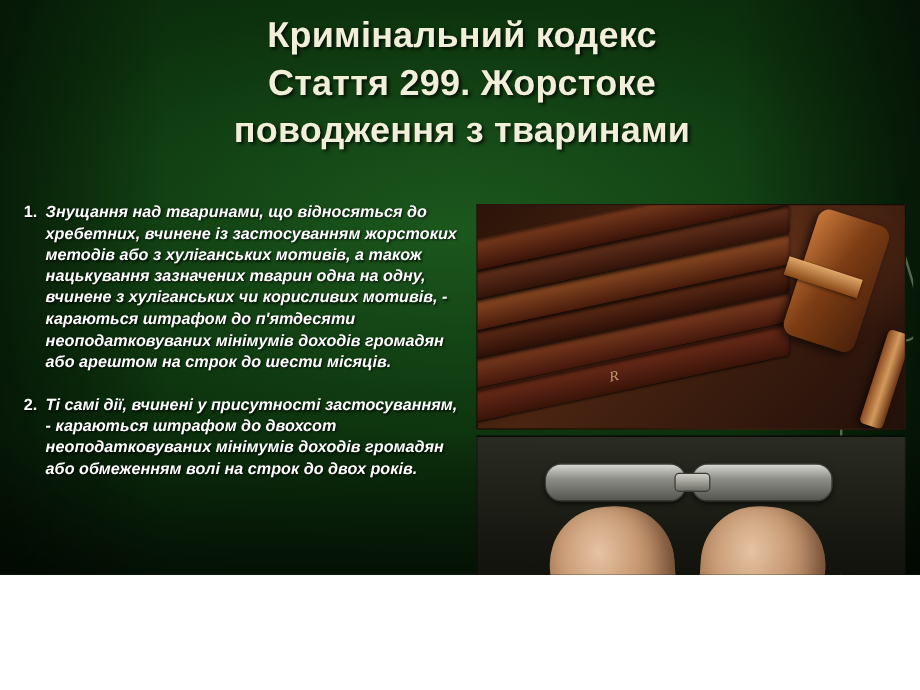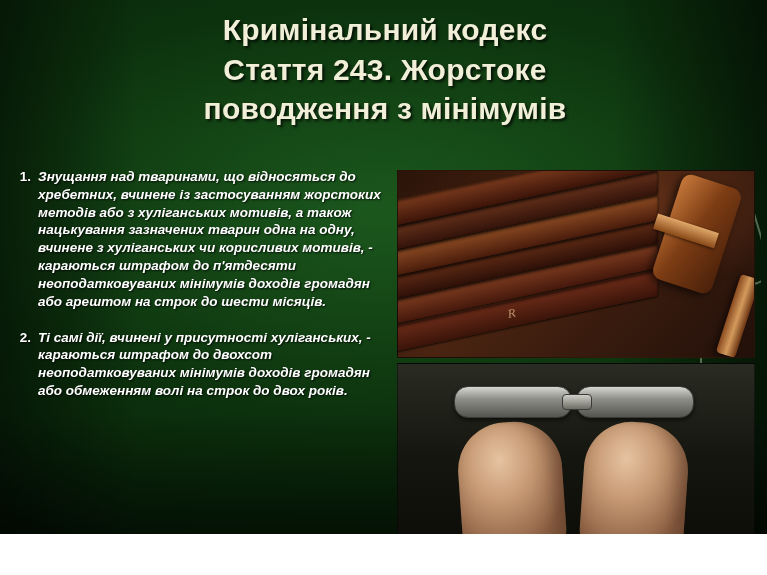--- a/index.html
+++ b/index.html
@@ -8,21 +8,21 @@
   }
   body {
     width: 767px;
     height: 575px;
     overflow: hidden;
     font-family: "Liberation Sans", sans-serif;
   }
   .slide {
     position: relative;
     width: 767px;
-    height: 534px;
+    height: 479px;
     box-sizing: border-box;
     background:
       radial-gradient(ellipse 120% 90% at 50% 40%, rgba(30,90,30,0.85) 0%, rgba(12,48,12,0.9) 45%, rgba(4,26,6,0.98) 100%),
       linear-gradient(180deg, #0a3a12 0%, #10551c 25%, #0c3f14 60%, #061f09 100%);
       overflow: hidden;
   }
   
   .slide::before {
     content: "";
     position: absolute;
@@ -232,32 +232,32 @@
       <path d="M8 60 L-10 120 M8 60 L26 120"></path>
       <path d="M112 60 L94 120 M112 60 L130 120"></path>
       <path d="M-12 118 Q8 150 28 118"></path>
       <path d="M92 118 Q112 150 132 118"></path>
       <line x1="30" y1="400" x2="90" y2="400"></line>
     </g>
   </svg>
 
   <div class="title-block">
     <div class="title-line">Кримінальний кодекс</div>
-    <div class="title-line">Стаття 243. Жорстоке</div>
-    <div class="title-line">поводження з мінімумів</div>
+    <div class="title-line">Стаття 299. Жорстоке</div>
+    <div class="title-line">поводження з тваринами</div>
   </div>
 
   <div class="body-col">
     <div class="para">
       <div class="num">1.</div>
       <div class="txt">Знущання над тваринами, що відносяться до хребетних, вчинене із застосуванням жорстоких методів або з хуліганських мотивів, а також нацькування зазначених тварин одна на одну, вчинене з хуліганських чи корисливих мотивів, - караються штрафом до п'ятдесяти неоподатковуваних мінімумів доходів громадян або арештом на строк до шести місяців.</div>
     </div>
     <div class="para">
       <div class="num">2.</div>
-      <div class="txt">Ті самі дії, вчинені у присутності хуліганських, - караються штрафом до двохсот неоподатковуваних мінімумів доходів громадян або обмеженням волі на строк до двох років.</div>
+      <div class="txt">Ті самі дії, вчинені у присутності застосуванням, - караються штрафом до двохсот неоподатковуваних мінімумів доходів громадян або обмеженням волі на строк до двох років.</div>
     </div>
   </div>
 
   <div class="photo" id="photo-gavel">
     <div class="books">
       <div class="book b1">
           <span class="spine-txt">R</span>
         </div>
       <div class="book b2"></div>
       <div class="book b3"></div>

